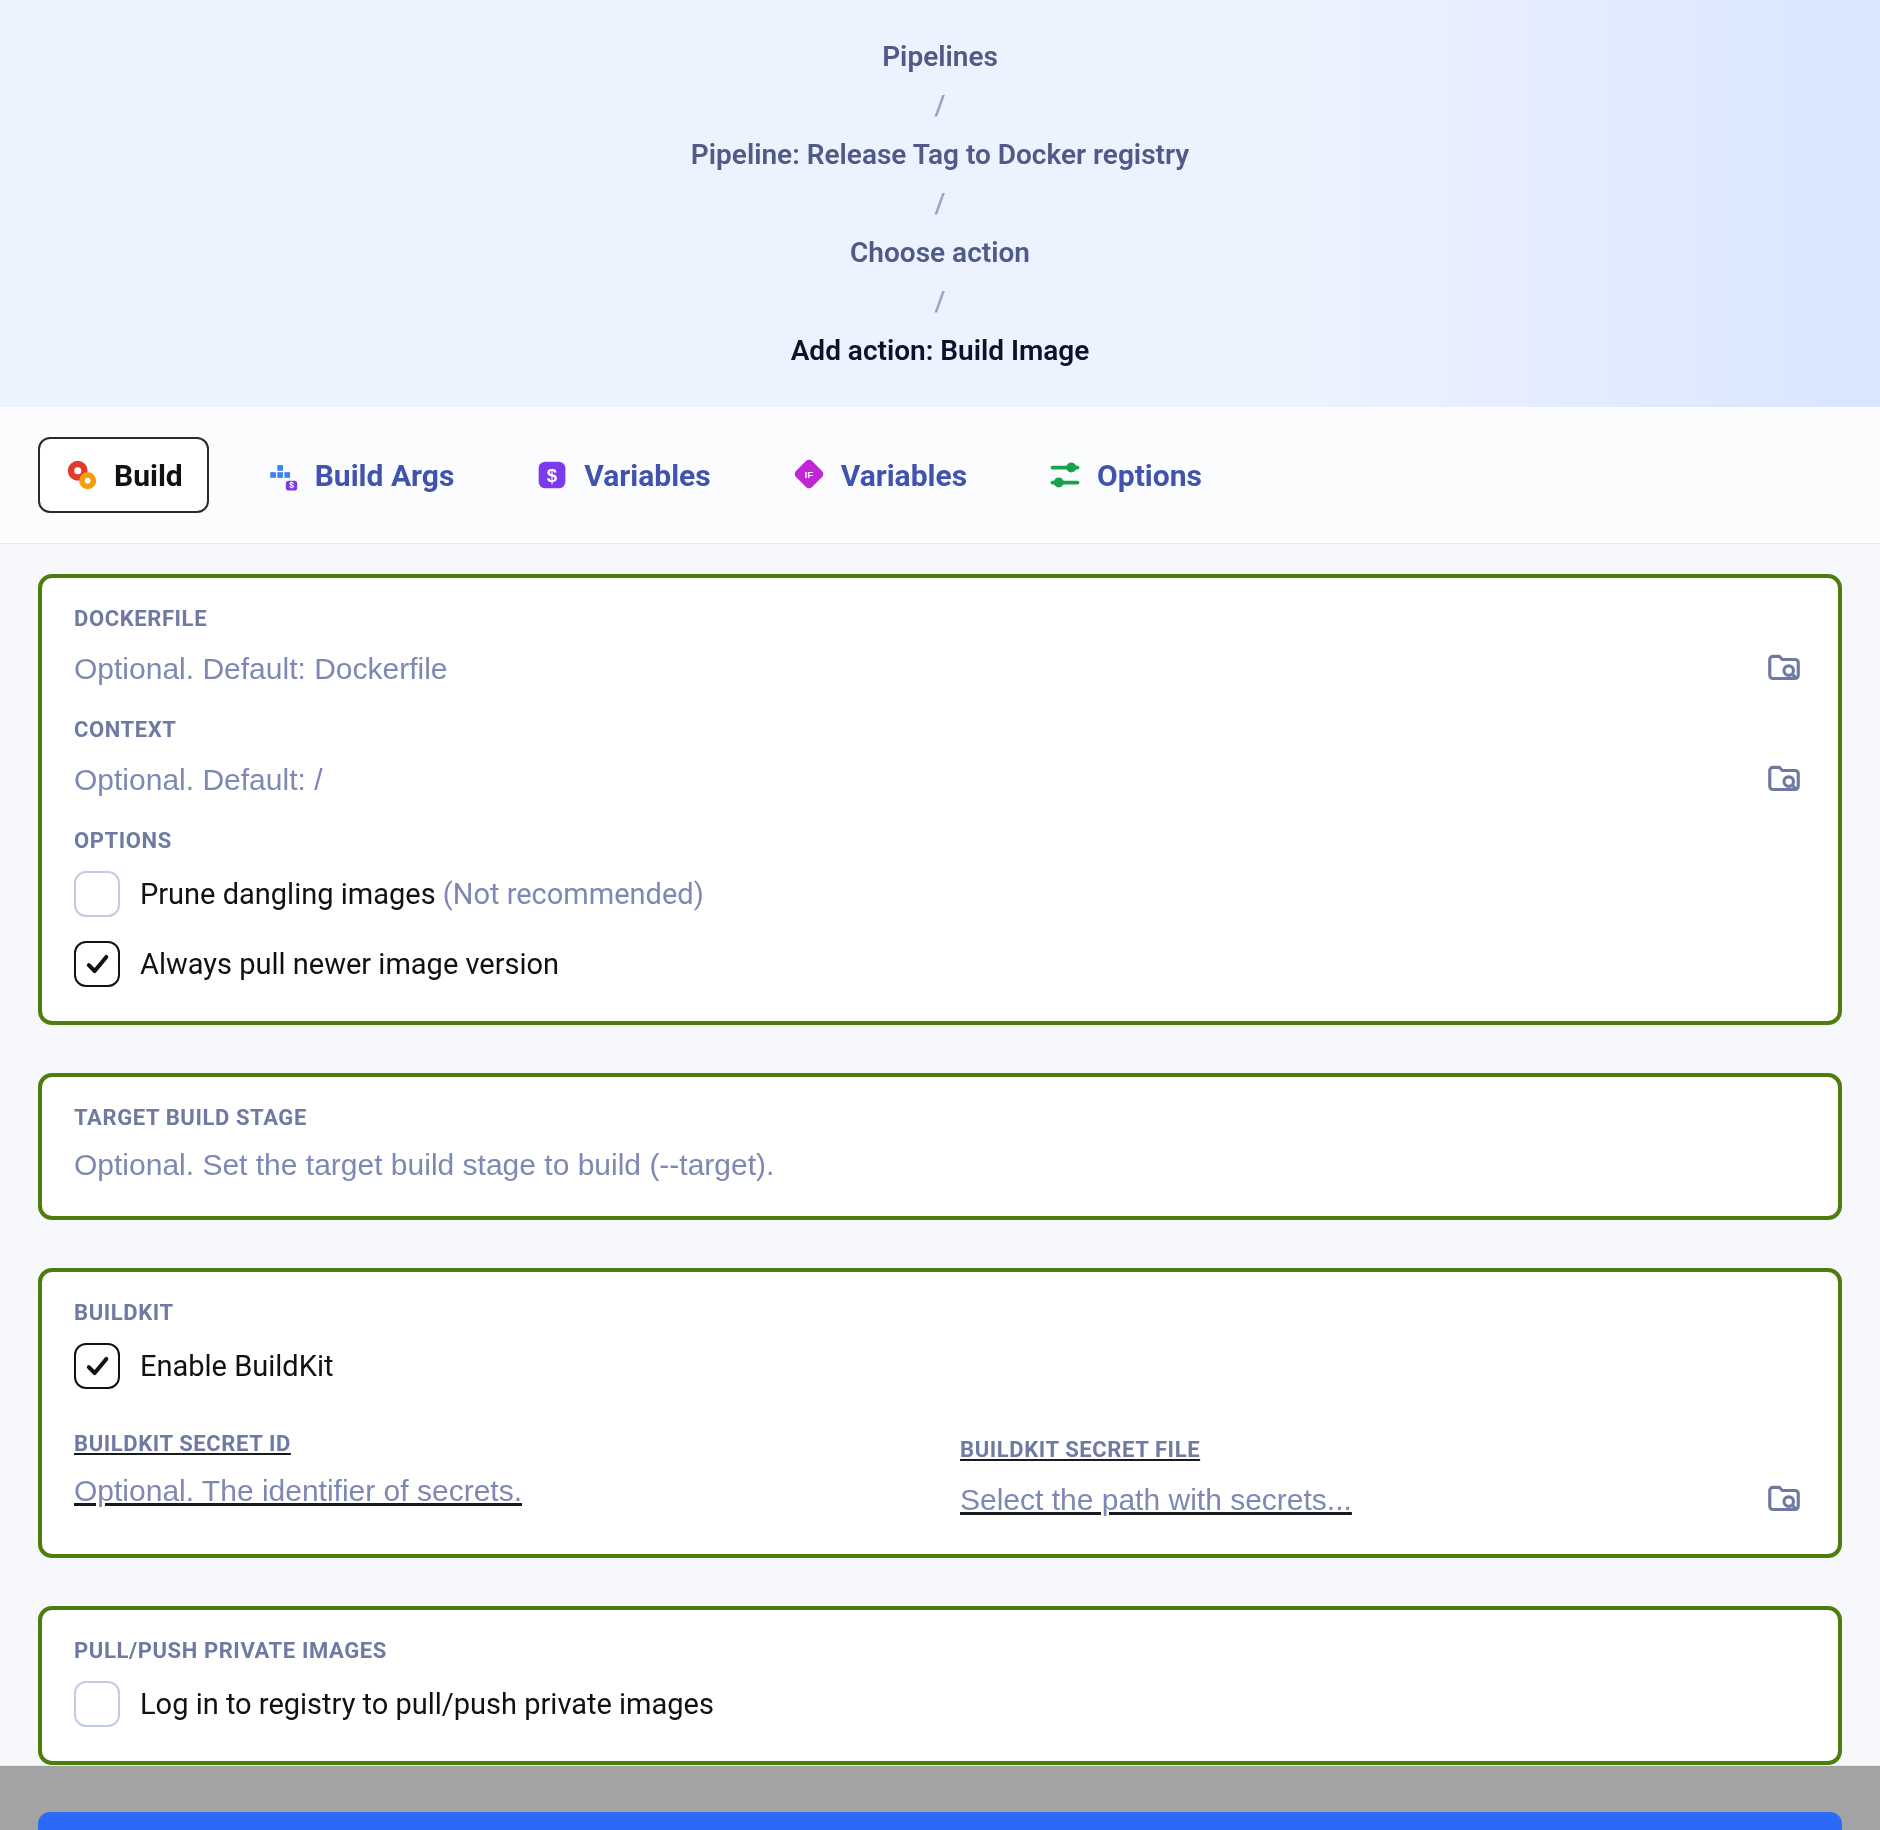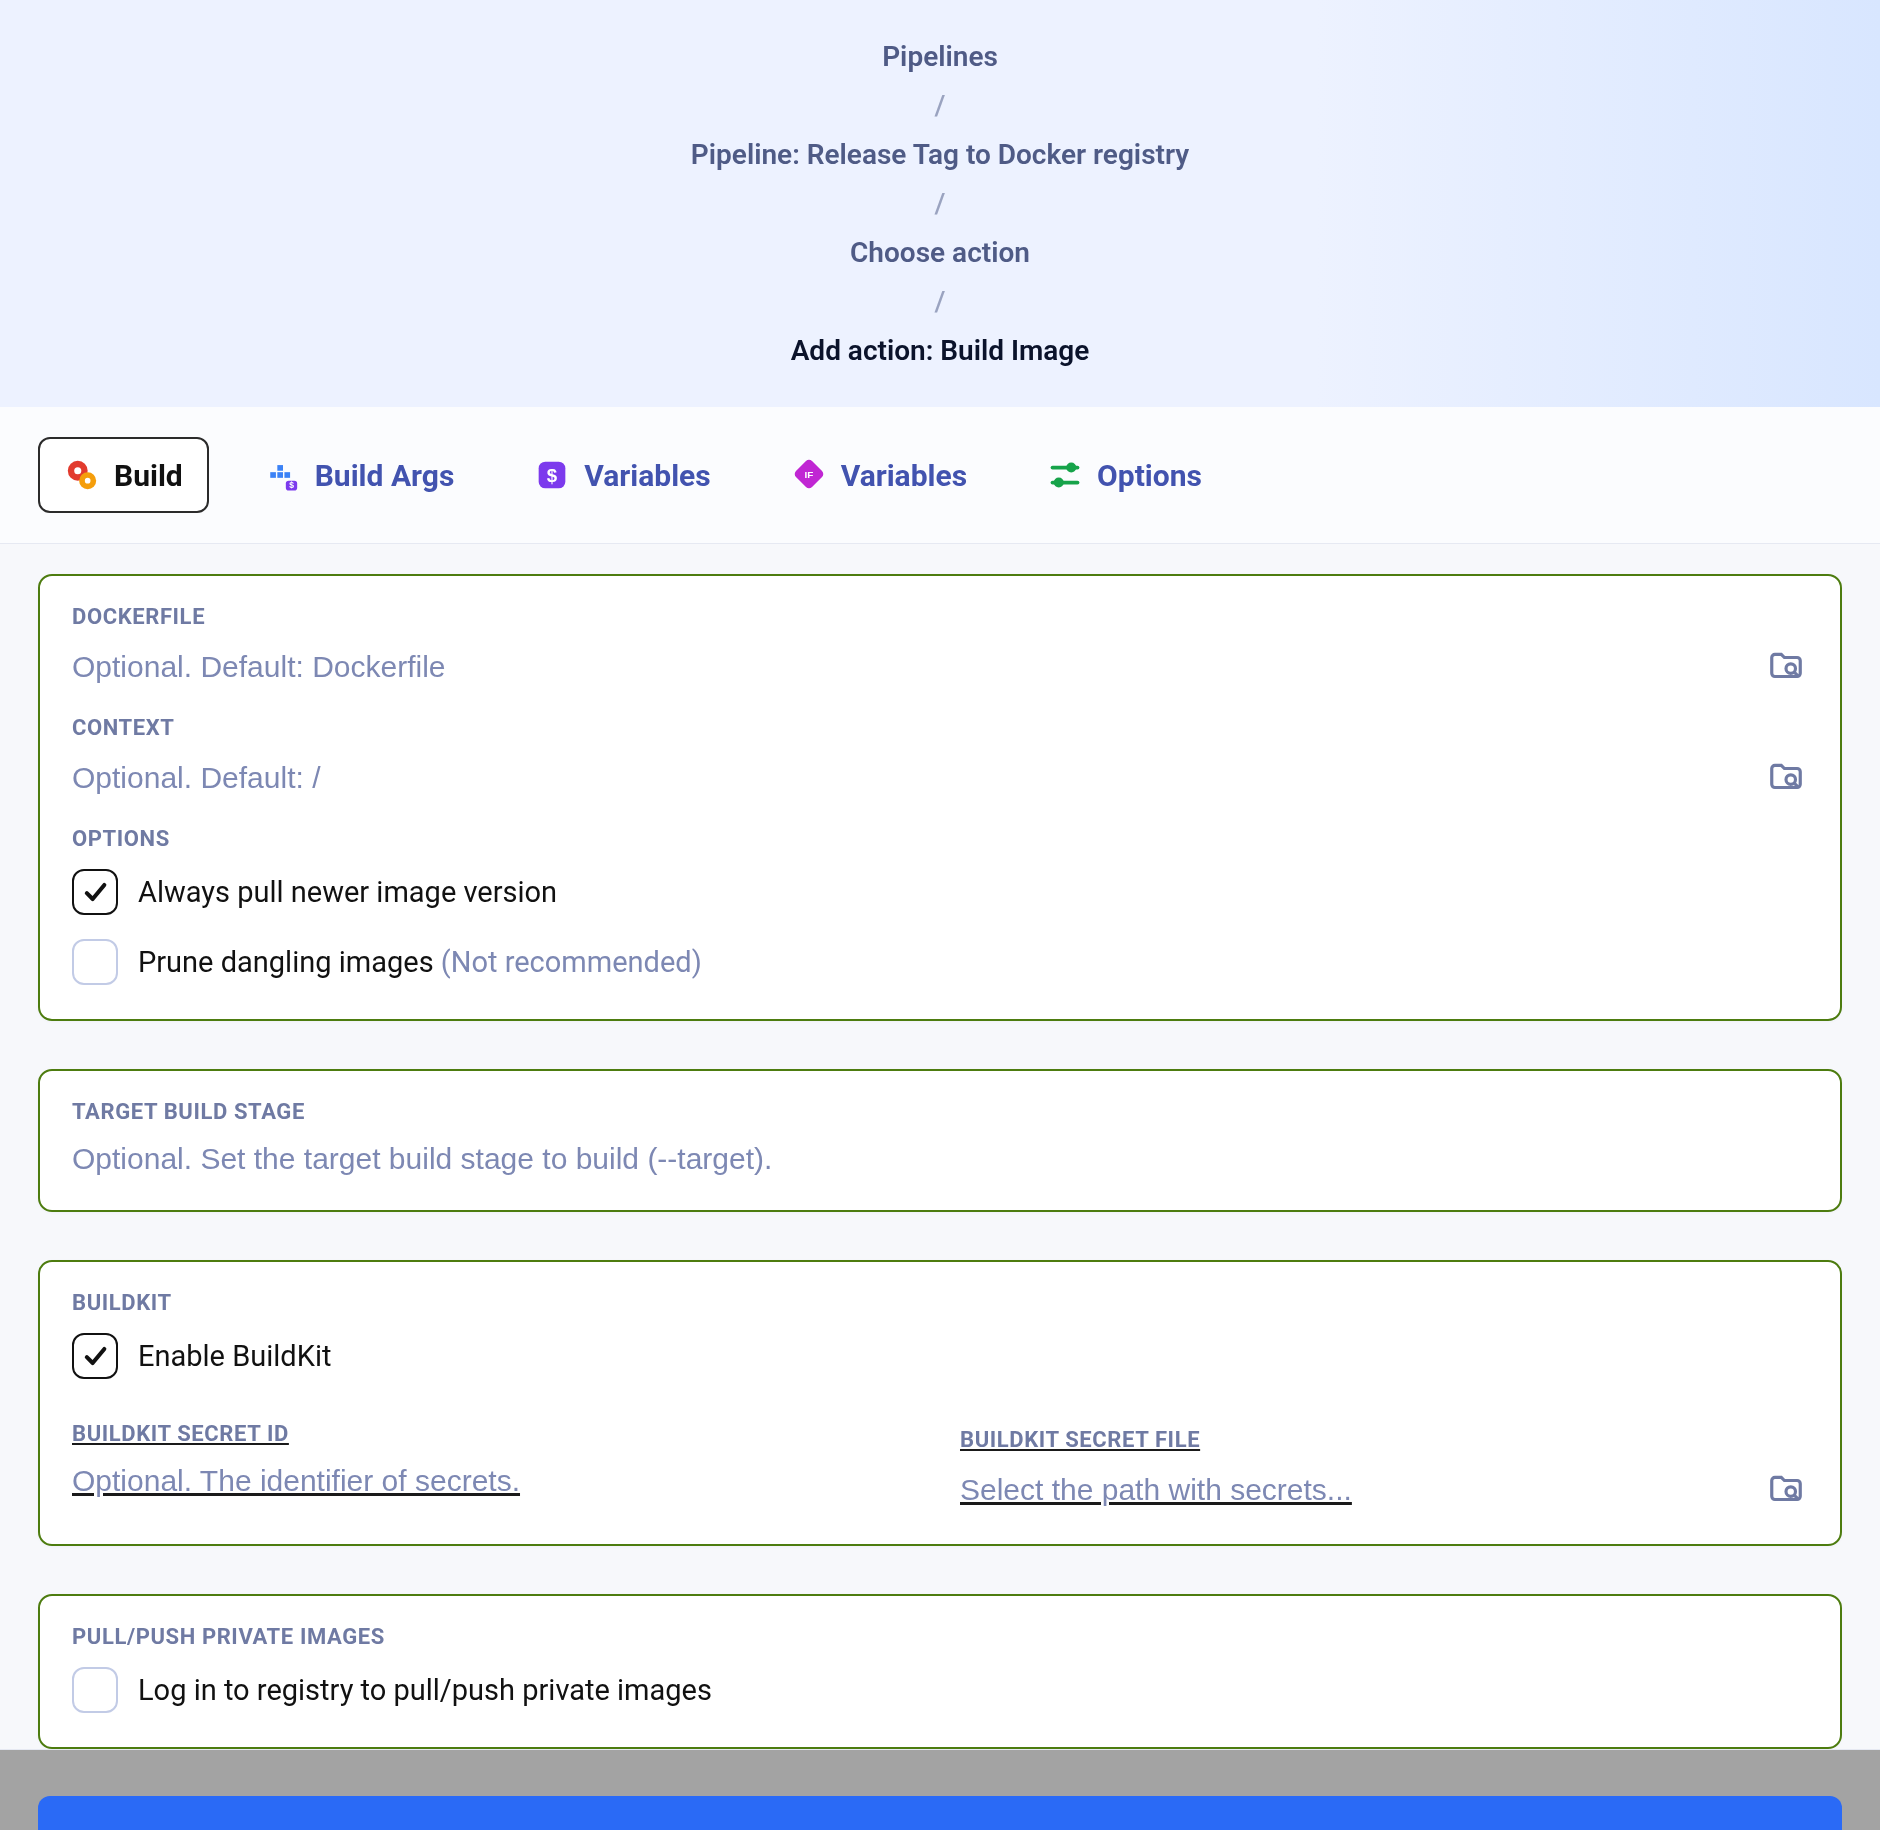--- a/index.html
+++ b/index.html
@@ -45,21 +45,21 @@
     color: #111;
     border: 2px solid #2b2b2b;
     background: #fff;
   }
   .tab .ticon { display:inline-flex; width:36px; height:36px; align-items:center; justify-content:center; }
 
   
   .content { padding: 30px 38px 0 38px; display:flex; flex-direction:column; gap: 48px; }
   .card {
     background: #fff;
-    border: 2px solid #4d7c0f;
+    border: 4px solid #4d7c0f;
     border-radius: 14px;
     padding: 28px 32px 34px 32px;
     box-shadow: 0 1px 3px rgba(40,60,120,0.03);
   }
   .label {
     font-size: 22px;
     font-weight: 700;
     letter-spacing: 0.6px;
     color: #6f7aa3;
     text-transform: uppercase;
@@ -220,34 +220,34 @@
         <svg viewBox="0 0 24 24" width="40" height="38" fill="none" stroke="currentColor" stroke-width="2">
             <path d="M3 6a2 2 0 012-2h4l2 2h8a2 2 0 012 2v8a2 2 0 01-2 2H5a2 2 0 01-2-2V6z"></path>
             <circle cx="15" cy="13" r="3"></circle>
             <line x1="17.5" y1="15.5" x2="20" y2="18"></line>
           </svg>
       </span>
     </div>
 
     <div class="label">OPTIONS</div>
     <div class="check-row">
+      <span class="checkbox">
+        
+      </span>
+      <span>
+        <span>Prune dangling images </span><span class="muted">(Not recommended)</span>
+      </span>
+    </div>
+    <div class="check-row">
       <span class="checkbox checked">
         <svg viewBox="0 0 24 24" width="28" height="28">
             <polyline points="5,13 10,18 20,6" fill="none" stroke="#111" stroke-width="3.5" stroke-linecap="round" stroke-linejoin="round"></polyline>
           </svg>
       </span>
       <span>Always pull newer image version</span>
-    </div>
-    <div class="check-row">
-      <span class="checkbox">
-        
-      </span>
-      <span>
-        <span>Prune dangling images </span><span class="muted">(Not recommended)</span>
-      </span>
     </div>
   </div>
 
   <div class="card">
     <div class="label">TARGET BUILD STAGE</div>
     <div class="input-row" style="margin-bottom:0">
       <input class="input" placeholder="Optional. Set the target build stage to build (--target)." style="">
     </div>
   </div>
 

